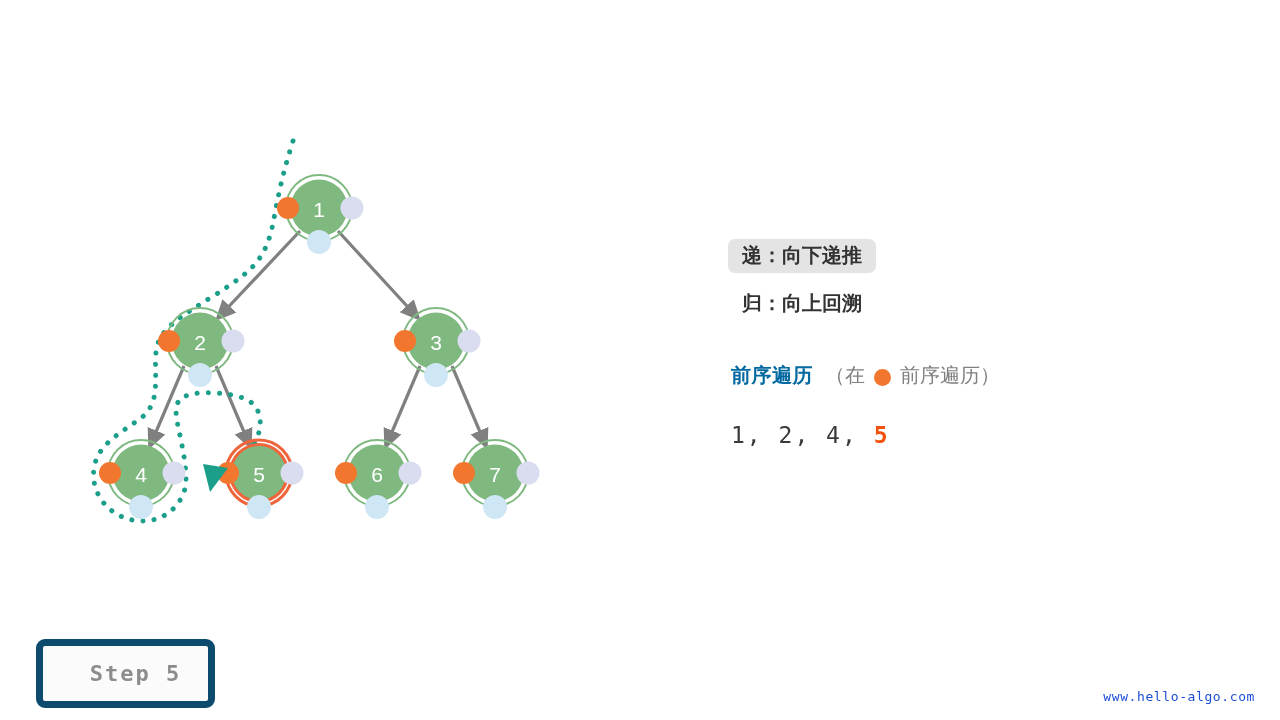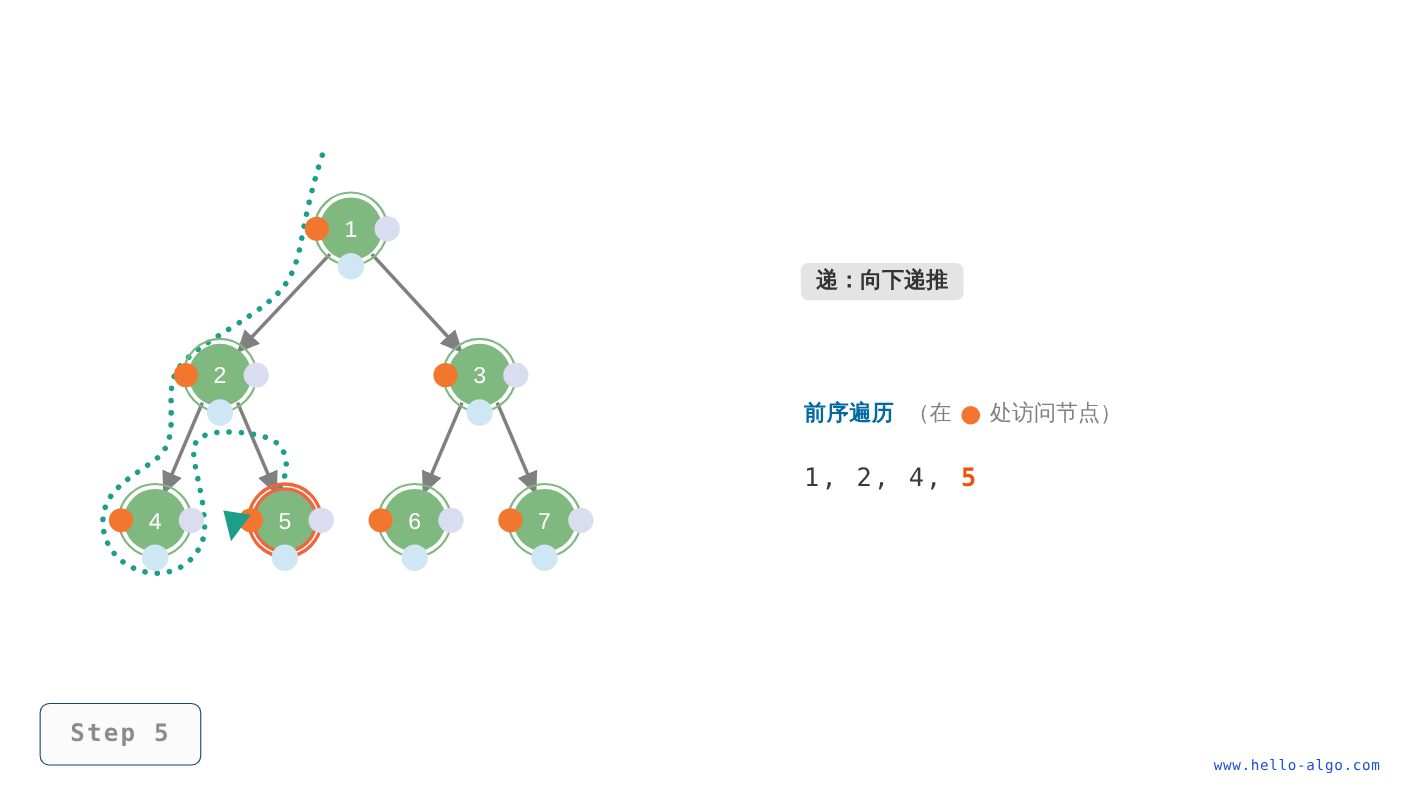--- a/index.html
+++ b/index.html
@@ -110,31 +110,32 @@
     font-weight: bold;
   }
 
   
   #step-badge {
     position: absolute;
     left: 36px;
     top: 639px;
     width: 145px;
     height: 55px;
-    border: 1px solid #0c4a6e;
+    border: 7px solid #0c4a6e;
     border-radius: 9px;
     background: #fbfbfb;
     display: flex;
     align-items: center;
     justify-content: center;
     font-family: "DejaVu Sans Mono", "Liberation Mono", monospace;
     font-size: 22px;
     font-weight: bold;
     color: #8c8c8c;
     letter-spacing: 2px;
+    padding-left: 20px;
   }
 
   
   #watermark {
     position: absolute;
     right: 25px;
     bottom: 16px;
     font-family: "DejaVu Sans Mono", "Liberation Mono", monospace;
     font-size: 13px;
     color: #1d4ed8;
@@ -245,28 +246,31 @@
 
     <g>
       <path d="M203,464 L228,468 L210,492 Z" fill="#1b9e8a"></path>
     </g>
   </svg>
 
   <div id="legend">
     <div class="legend-row">
       <span class="legend-chip hl">递：向下递推</span>
     </div>
+    <div class="legend-row">
+      <span class="legend-chip">归：向上回溯</span>
+    </div>
   </div>
 
   <div id="order-block">
     <div class="order-title-row">
       <span class="order-title-main">前序遍历</span>
       <span class="order-title-sub">（在</span>
       <span class="inline-dot"></span>
-      <span class="order-title-sub" style="margin-left:0">处访问节点）</span>
+      <span class="order-title-sub" style="margin-left:0">前序遍历）</span>
     </div>
     <div class="order-values">
       <span>1, 2, 4, </span><span class="cur">5</span>
     </div>
   </div>
 
   <div id="step-badge">
     <span>Step 5</span>
   </div>
 

